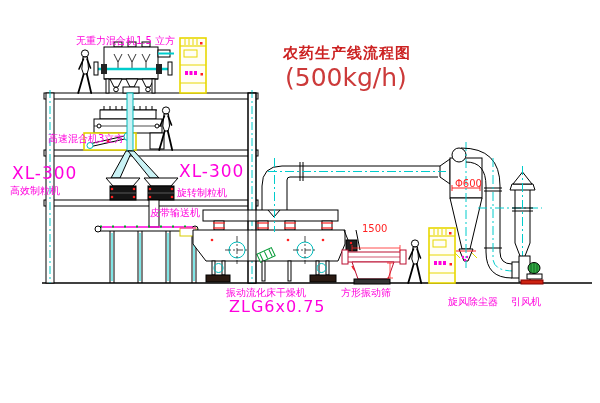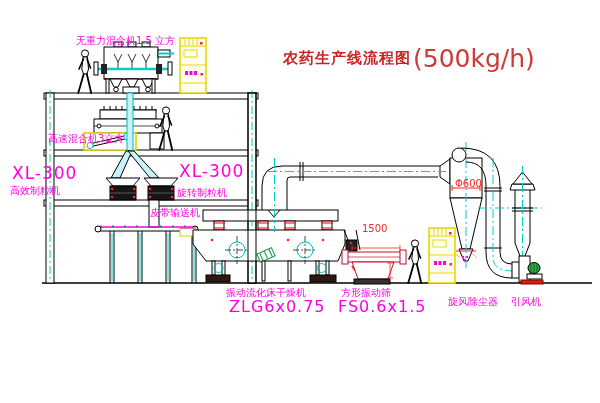--- a/index.html
+++ b/index.html
@@ -4,21 +4,21 @@
 <style>
   html,body{margin:0;padding:0;background:#fff;}
   #stage{position:relative;width:600px;height:403px;background:#ffffff;overflow:hidden;
          font-family:"DejaVu Sans",sans-serif;}
   #drawing{position:absolute;left:0;top:0;}
   .lbl{position:absolute;white-space:nowrap;color:#ff00dd;line-height:1;}
   .lbl.small{font-size:10px;}
   .lbl.code{font-size:17px;letter-spacing:1px;}
   .lbl.model{font-size:16px;letter-spacing:1px;}
   .lbl.dim{color:#ff2222;font-size:10px;}
-  #title{position:absolute;left:283px;top:44px;display:flex;align-items:center;color:#cc2222;}
+  #title{position:absolute;left:283px;top:44px;display:flex;align-items:flex-start;color:#cc2222;flex-direction:column;}
   #title .cn{font-size:15px;font-weight:bold;letter-spacing:1px;}
   #title .cap{font-size:25px;font-weight:400;color:#cc3a3a;letter-spacing:0px;margin-left:2px;}
 </style>
 </head>
 <body>
 
 <div id="stage">
 
 <svg id="drawing" width="600" height="403" viewBox="0 0 600 403">
 
@@ -337,21 +337,20 @@
 
 <div class="lbl code" style="left:179px;top:163px;">XL-300</div>
 <div class="lbl small" style="left:177px;top:188px;">旋转制粒机</div>
 
 <div class="lbl small" style="left:150px;top:208px;">皮带输送机</div>
 
 <div class="lbl small" style="left:226px;top:288px;">振动流化床干燥机</div>
 <div class="lbl model" style="left:229px;top:299px;">ZLG6x0.75</div>
 
 <div class="lbl small" style="left:341px;top:288px;">方形振动筛</div>
-<div class="lbl model" style="left:338px;top:299px;">FS0.6x1.5</div>
 
 <div class="lbl small" style="left:448px;top:297px;font-family:Liberation Serif, serif;">旋风除尘器</div>
 <div class="lbl small" style="left:511px;top:297px;">引风机</div>
 
 <div class="lbl dim" style="left:362px;top:224px;">1500</div>
 <div class="lbl dim" style="left:455px;top:179px;">Φ600</div>
 
 </div>
 
 </body></html>

